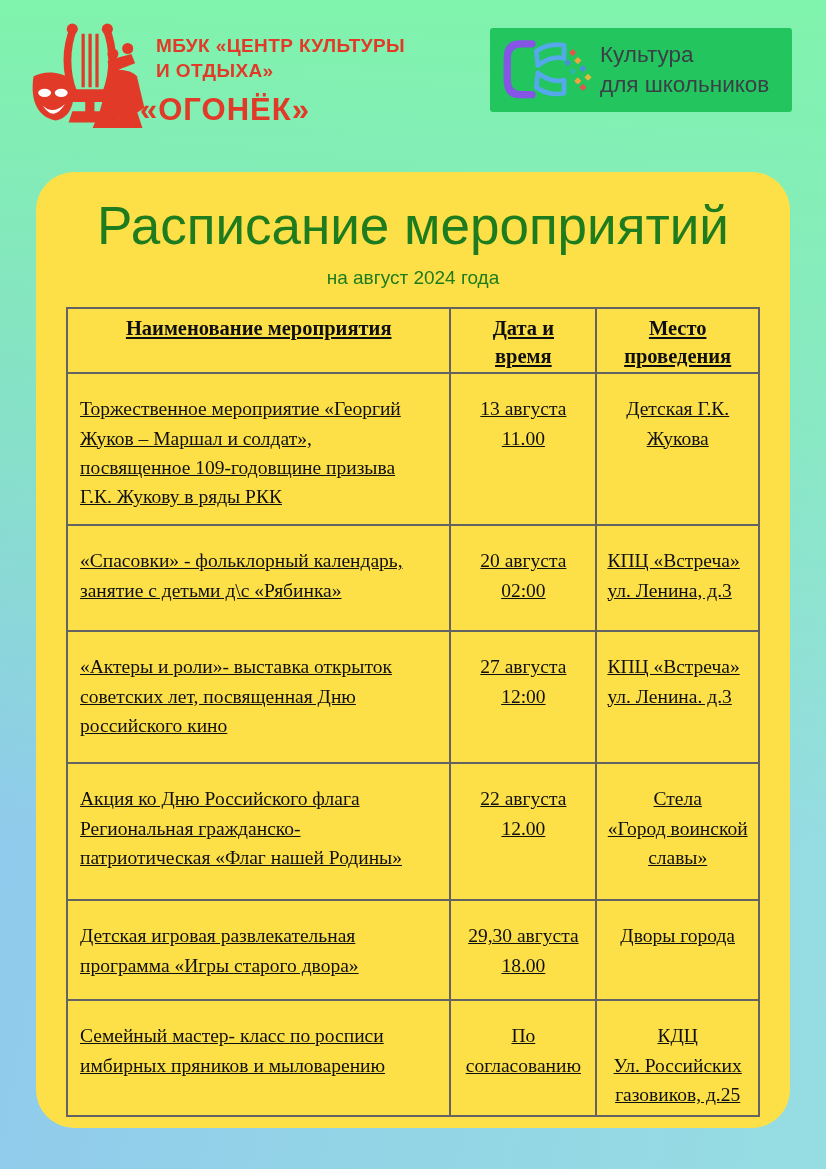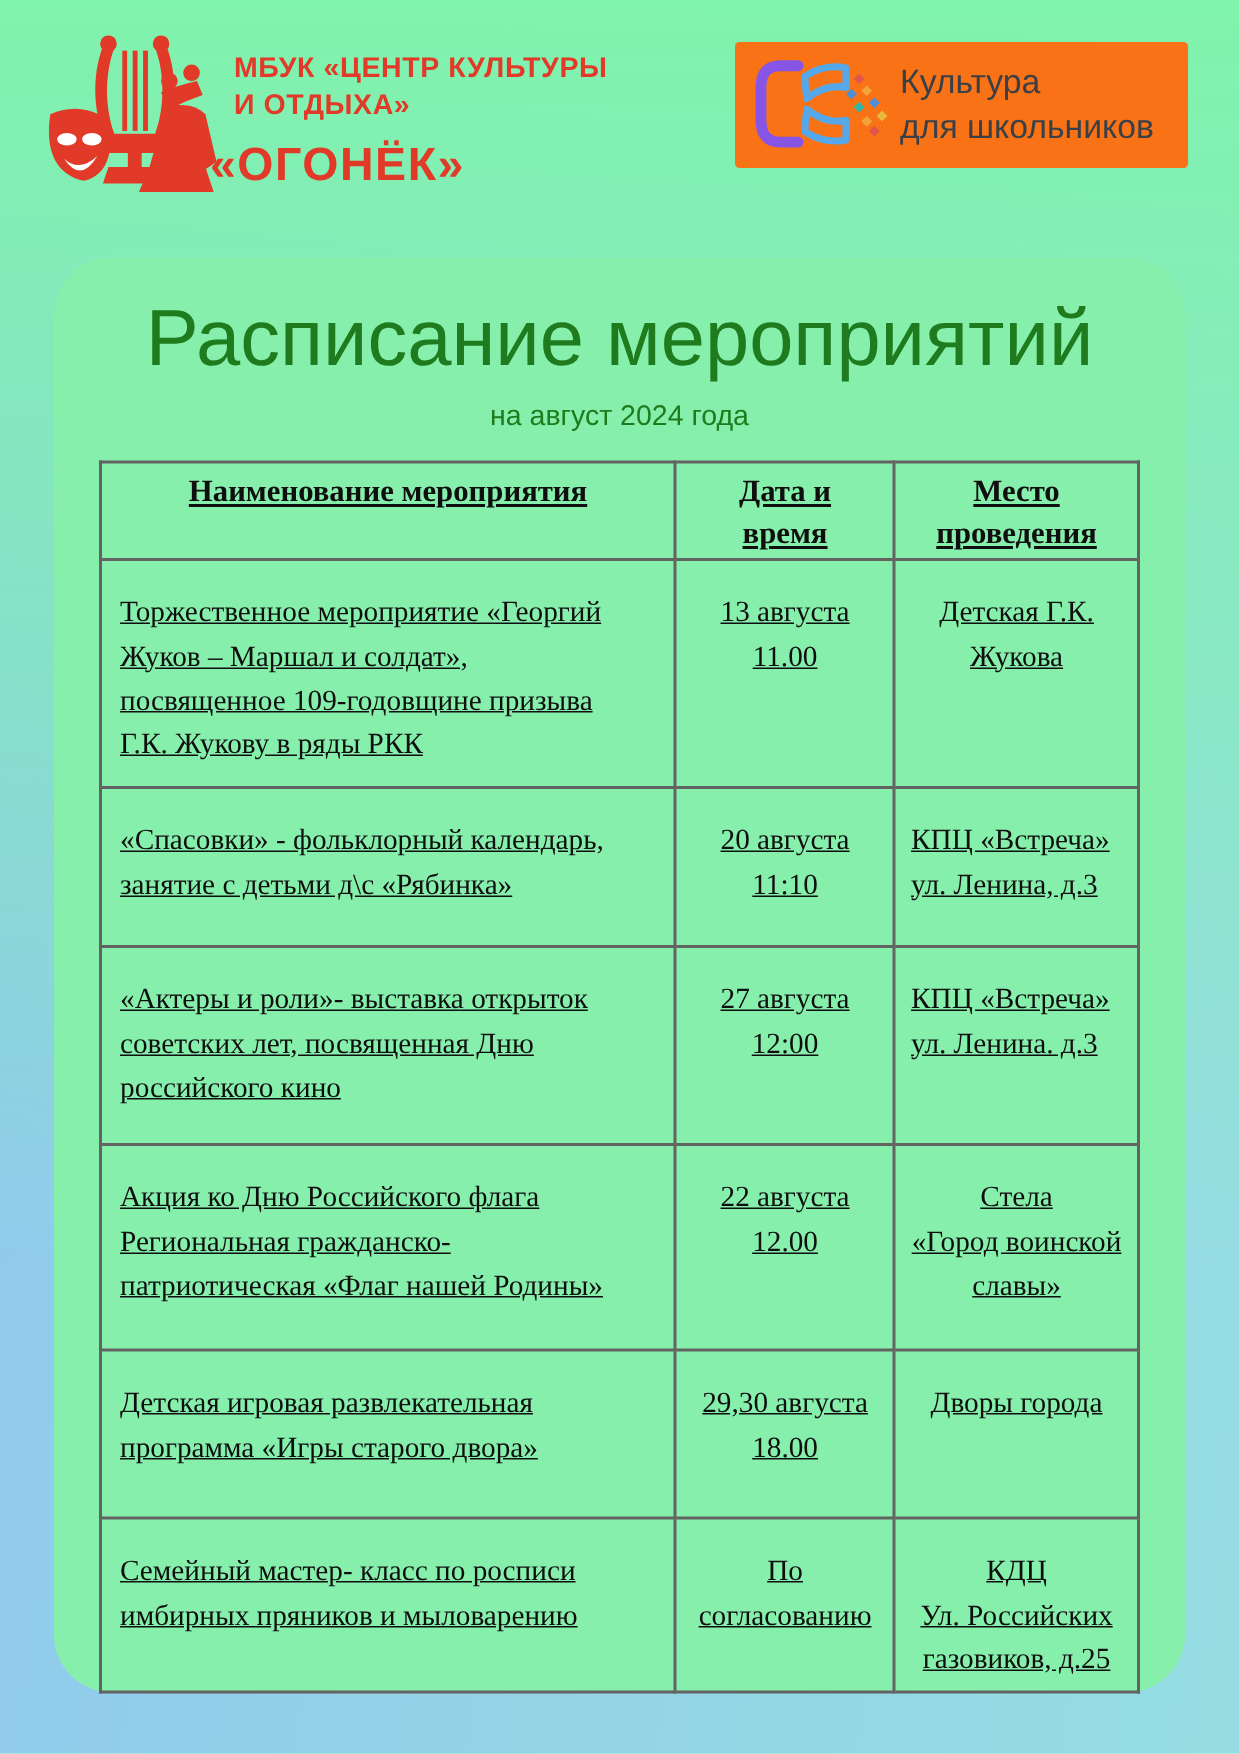--- a/index.html
+++ b/index.html
@@ -11,26 +11,26 @@
       linear-gradient(to bottom, rgba(128,243,172,1) 0%, rgba(128,243,172,0.55) 38%, rgba(128,243,172,0) 72%),
       linear-gradient(100deg, #8fc7ef 0%, #93d4e6 55%, #96dde2 100%);
   }
   
   .top-band { height:172px; display:flex; justify-content:space-between; align-items:flex-start; padding:18px 34px 0 28px; }
   .ogonek { display:flex; align-items:flex-start; }
   .ogonek-art { width:120px; height:122px; flex:0 0 auto; }
   .ogonek-text { margin-left:8px; padding-top:16px; color:#e23a28; font-weight:bold; }
   .ogonek-line { font-size:19px; line-height:1.3; letter-spacing:.4px; white-space:pre-line; }
   .ogonek-name { font-size:31px; letter-spacing:1px; margin-top:9px; margin-left:-16px; }
-  .kds-box { background:#f97316; width:302px; min-height:84px; margin-top:10px; display:flex; align-items:center; padding:8px 10px; border-radius:3px; }
+  .kds-box { background:#22c55e; width:302px; min-height:84px; margin-top:10px; display:flex; align-items:center; padding:8px 10px; border-radius:3px; }
   .kds-mark { width:96px; height:66px; flex:0 0 auto; }
   .kds-text { font-size:22.5px; font-weight:500; color:#3a4046; line-height:1.32; margin-left:4px; white-space:pre-line; }
   
   .card {
-    margin:0 36px; height:956px; background:#86efac;
+    margin:0 36px; height:956px; background:#fde047;
     border-radius:38px; padding:24px 30px 0 30px;
   }
   .title { text-align:center; color:#1e7b1e; font-size:53px; font-weight:400; line-height:1.15; }
   .subtitle { text-align:center; color:#1e7b1e; font-size:19px; font-weight:400; margin-top:10px; margin-bottom:18px; }
   
   table { width:100%; border-collapse:collapse; table-layout:fixed; font-family:"Liberation Serif","DejaVu Serif",serif; color:#0f0f0f; }
   th, td { border:2px solid #636363; vertical-align:top; white-space:pre-line;text-decoration:underline; }
   col.c-name { width:55.4%; }
   col.c-date { width:21.1%; }
   col.c-place { width:23.5%; }
@@ -38,21 +38,21 @@
   th { font-size:20.5px; font-weight:bold; text-align:center; padding:6px 6px 2px; line-height:1.35; }
   td { font-size:19.5px; line-height:1.5; padding:20px 8px 6px; }
   td.cell-name { text-align:left; padding-left:12px; padding-right:14px; }
   td.cell-date { text-align:center; padding-left:6px; padding-right:6px; }
   td.cell-place { text-align:center; }
   td.cell-place.left { text-align:left; padding-left:10px; }
   tbody tr:nth-child(1) { height:152px; }
   tbody tr:nth-child(2) { height:106px; }
   tbody tr:nth-child(3) { height:132px; }
   tbody tr:nth-child(4) { height:137px; }
-  tbody tr:nth-child(5) { height:112px; }
+  tbody tr:nth-child(5) { height:100px; }
   tbody tr:nth-child(6) { height:100px; }
   tbody tr:nth-child(6) td.cell-name { padding-top:20px; }
 </style>
 </head>
 <body>
 
 <div class="top-band">
   <div class="ogonek">
     <svg class="ogonek-art" viewBox="0 0 130 122" aria-hidden="true">
       <g fill="#e23a28">
@@ -136,21 +136,21 @@
 Г.К. Жукову в ряды РКК</td>
         <td class="cell-date">13 августа
 11.00</td>
         <td class="cell-place">Детская Г.К.
 Жукова</td>
       </tr>
       <tr>
         <td class="cell-name">«Спасовки» - фольклорный календарь,
 занятие с детьми д\с «Рябинка»</td>
         <td class="cell-date">20 августа
-11:10</td>
+02:00</td>
         <td class="cell-place left">КПЦ «Встреча»
 ул. Ленина, д.3</td>
       </tr>
       <tr>
         <td class="cell-name">«Актеры и роли»- выставка открыток
 советских лет, посвященная Дню
 российского кино</td>
         <td class="cell-date">27 августа
 12:00</td>
         <td class="cell-place left">КПЦ «Встреча»

